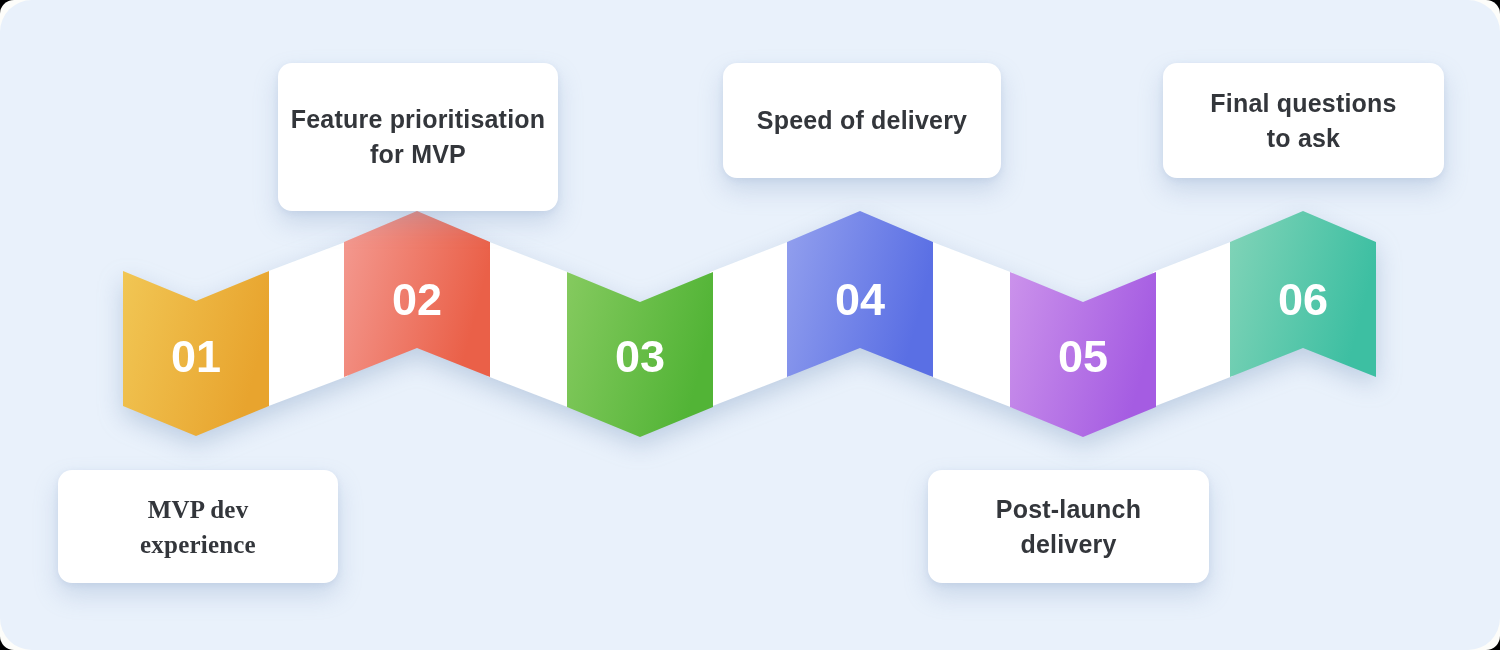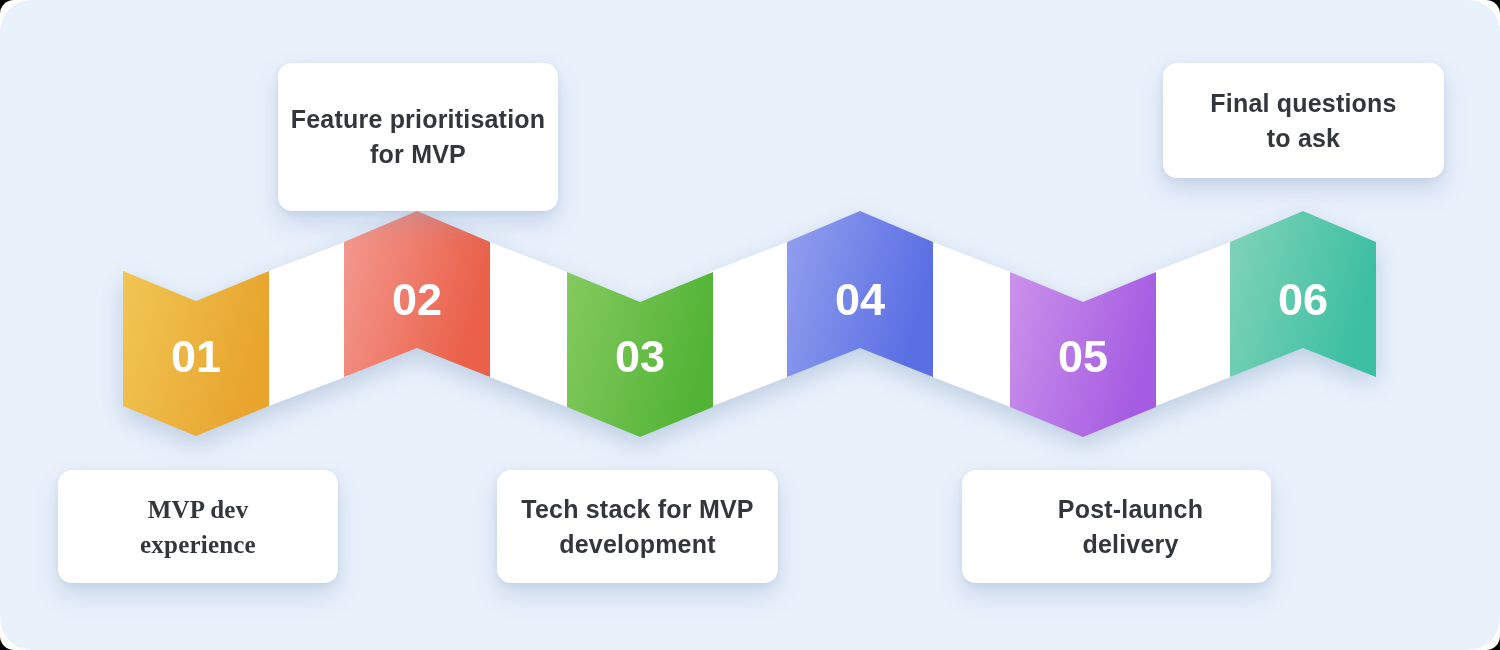--- a/index.html
+++ b/index.html
@@ -52,21 +52,21 @@
     line-height: 35px;
     letter-spacing: 0.2px;
   }
   .card span { display: block; }
   
   .card-a { left: 278px; top: 63px;  width: 280px; height: 148px; }
   .card-b { left: 723px; top: 63px;  width: 278px; height: 115px; }
   .card-c { left: 1163px; top: 63px; width: 281px; height: 115px; }
   .card-d { left: 58px;  top: 470px; width: 280px; height: 113px; font-family: Liberation Serif, serif; }
   .card-e { left: 497px; top: 470px; width: 281px; height: 113px; }
-  .card-f { left: 962px; top: 470px; width: 281px; height: 113px; padding-left: 28px; }
+  .card-f { left: 928px; top: 470px; width: 281px; height: 113px; }
 </style>
 </head>
 <body>
 
 <div id="root">
   <div class="surface-under"></div>
   <div class="canvas"></div>
 
   <svg class="ribbon" width="1500" height="650" viewBox="0 0 1500 650">
     <defs>
@@ -119,30 +119,30 @@
     <text class="step-number" x="640" y="356" text-anchor="middle" dominant-baseline="central">03</text>
     <text class="step-number" x="860" y="299" text-anchor="middle" dominant-baseline="central">04</text>
     <text class="step-number" x="1083" y="356" text-anchor="middle" dominant-baseline="central">05</text>
     <text class="step-number" x="1303" y="299" text-anchor="middle" dominant-baseline="central">06</text>
   </svg>
 
   <div class="card card-a">
     <span>Feature prioritisation</span>
     <span>for MVP</span>
   </div>
+  <div class="card card-b">
+    <span>Speed of delivery</span>
+    <span></span>
+  </div>
   <div class="card card-c">
     <span>Final questions</span>
     <span>to ask</span>
   </div>
 
   <div class="card card-d">
     <span>MVP dev</span>
     <span>experience</span>
   </div>
-  <div class="card card-e">
-    <span>Tech stack for MVP</span>
-    <span>development</span>
-  </div>
   <div class="card card-f">
     <span>Post-launch</span>
     <span>delivery</span>
   </div>
 </div>
 
 </body></html>

